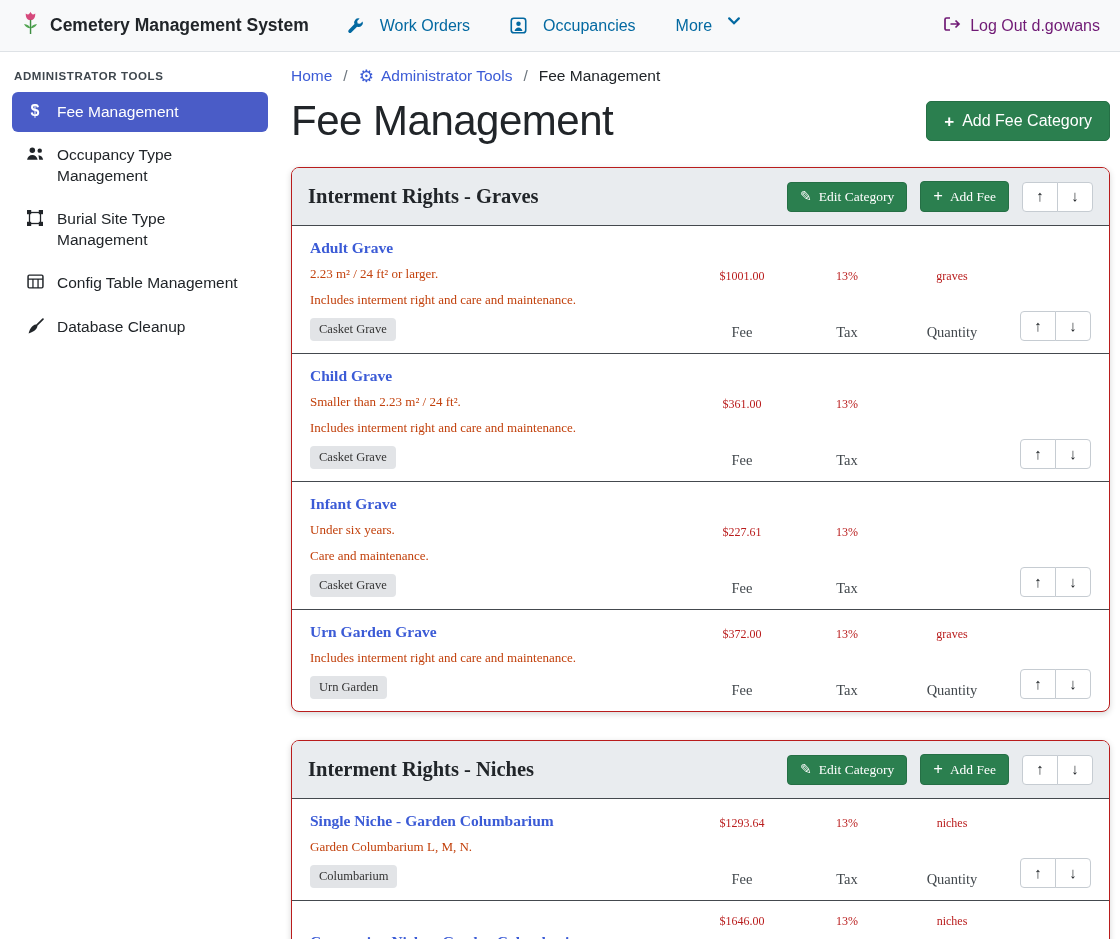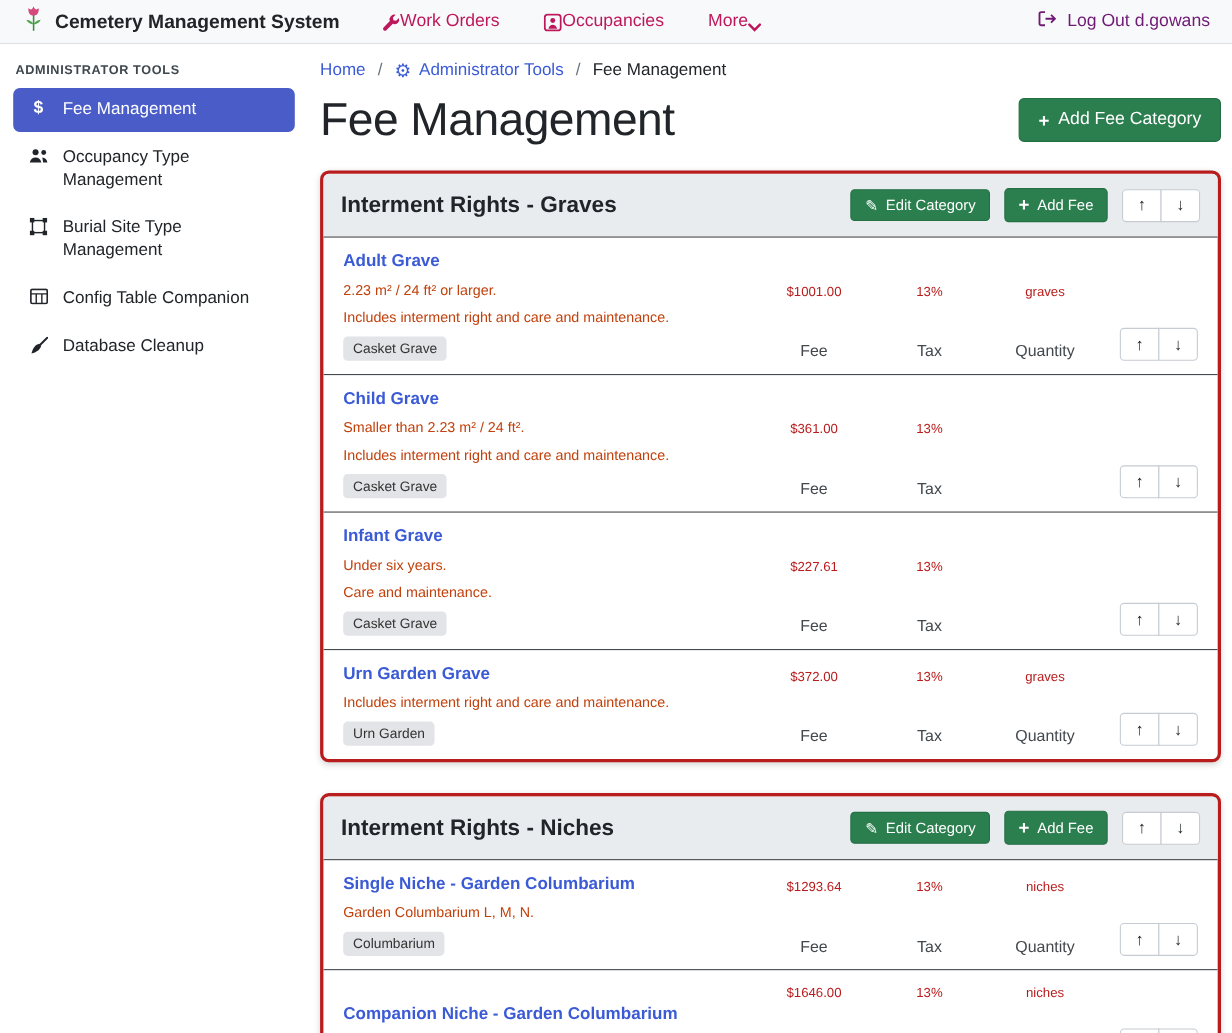--- a/index.html
+++ b/index.html
@@ -4,26 +4,26 @@
 <style>
   * { box-sizing: border-box; }
   html,body { margin:0; padding:0; }
   body {
     width:1120px; height:939px; overflow:hidden;
     font-family:"Liberation Sans","DejaVu Sans",sans-serif;
     color:#212529; background:#fff; font-size:15px;
   }
   
   .navbar {
-    height:40px; background:#f8f9fa; border-bottom:1px solid #dee2e6;
+    height:52px; background:#f8f9fa; border-bottom:1px solid #dee2e6;
     display:flex; align-items:center; padding:0 20px;
   }
   .brand { display:flex; align-items:center; gap:9px; font-weight:700; font-size:17.5px; color:#212529; text-decoration:none; }
   .nav-items { display:flex; align-items:center; gap:40px; margin-left:38px; }
-  .nav-item { display:flex; align-items:flex-end; gap:0; font-size:16px; color:#be185d; text-decoration:none; cursor:pointer; }
+  .nav-item { display:flex; align-items:flex-start; gap:16px; font-size:16px; color:#0369a1; text-decoration:none; cursor:pointer; }
   .nav-item svg { display:block; }
   .logout { margin-left:auto; display:flex; align-items:center; gap:9px; font-size:16px; color:#701a75; text-decoration:none; cursor:pointer; }
   
   .layout { display:flex; align-items:flex-start; }
   .sidebar { width:280px; flex:0 0 280px; padding:12px 12px 20px; }
   .sb-heading { font-size:11.5px; font-weight:700; letter-spacing:.6px; color:#3f474e; text-transform:uppercase; margin:6px 2px 10px; }
   .sb-item {
     display:flex; gap:11px; align-items:flex-start; padding:10px 12px; margin:3px 0;
     border-radius:6px; font-size:15.5px; line-height:1.32; color:#212529; cursor:pointer; text-decoration:none;
   }
@@ -40,21 +40,21 @@
   
   .page-header { display:flex; align-items:center; justify-content:space-between; margin:8px 0 22px; }
   .page-title { font-size:42px; font-weight:500; margin:0; letter-spacing:-.5px; color:#212529; }
   .btn { border:none; cursor:pointer; font-family:inherit; display:inline-flex; align-items:center; gap:8px; }
   .btn-green { background:#2b7f4f; color:#fff; border:1px solid #256f45; border-radius:5px; }
   .btn-lg { padding:10px 17px; font-size:16px; }
   .btn-sm { padding:6px 12px; font-size:13.5px; border-radius:4px; gap:7px; }
   .plus-ic { font-weight:700; font-size:17px; line-height:1; }
   .pencil-ic { font-size:14px; line-height:1; }
   
-  .card { border:3px solid #b91c1c; border-radius:8px; box-shadow:0 2px 6px rgba(0,0,0,.16); margin-bottom:28px; background:#fff; overflow:hidden; }
+  .card { border:1px solid #b91c1c; border-radius:8px; box-shadow:0 2px 6px rgba(0,0,0,.16); margin-bottom:28px; background:#fff; overflow:hidden;font-family:Liberation Serif, serif; }
   .card-head { background:#e9ecef; display:flex; align-items:center; gap:13px; padding:13px 16px; }
   .card-title { flex:1; font-size:20.5px; font-weight:600; color:#212529; }
   .btn-group { display:inline-flex; }
   .btn-group button {
     width:36px; height:30px; background:#fff; border:1px solid #c6ccd2; color:#212529;
     font-size:15px; cursor:pointer; display:flex; align-items:center; justify-content:center; padding:0;
     font-family:inherit;
   }
   .btn-group button:first-child { border-radius:4px 0 0 4px; }
   .btn-group button:last-child { border-radius:0 4px 4px 0; margin-left:-1px; }
@@ -162,21 +162,21 @@
       <span>Burial Site Type Management</span>
     </a>
 
     <a class="sb-item">
       <span class="sb-ic">
         <svg viewBox="0 0 16 14" width="17" height="15">
             <rect x="1" y="1" width="14" height="12" rx="1.2" fill="none" stroke="currentColor" stroke-width="1.4"></rect>
             <path d="M1 4.8h14M5.6 4.8V13M10.4 4.8V13" stroke="currentColor" stroke-width="1.2" fill="none"></path>
           </svg>
       </span>
-      <span>Config Table Companion</span>
+      <span>Config Table Management</span>
     </a>
 
     <a class="sb-item">
       <span class="sb-ic">
         <svg viewBox="0 0 16 16" width="17" height="17">
             <path d="M15 1 9 7" stroke="currentColor" stroke-width="1.6" fill="none" stroke-linecap="round"></path>
             <path d="M8.2 6.2 9.8 7.8c-.6 3-3.4 5.4-8.3 6.7 1.3-4.9 3.6-7.7 6.7-8.3z" fill="currentColor"></path>
           </svg>
       </span>
       <span>Database Cleanup</span>

